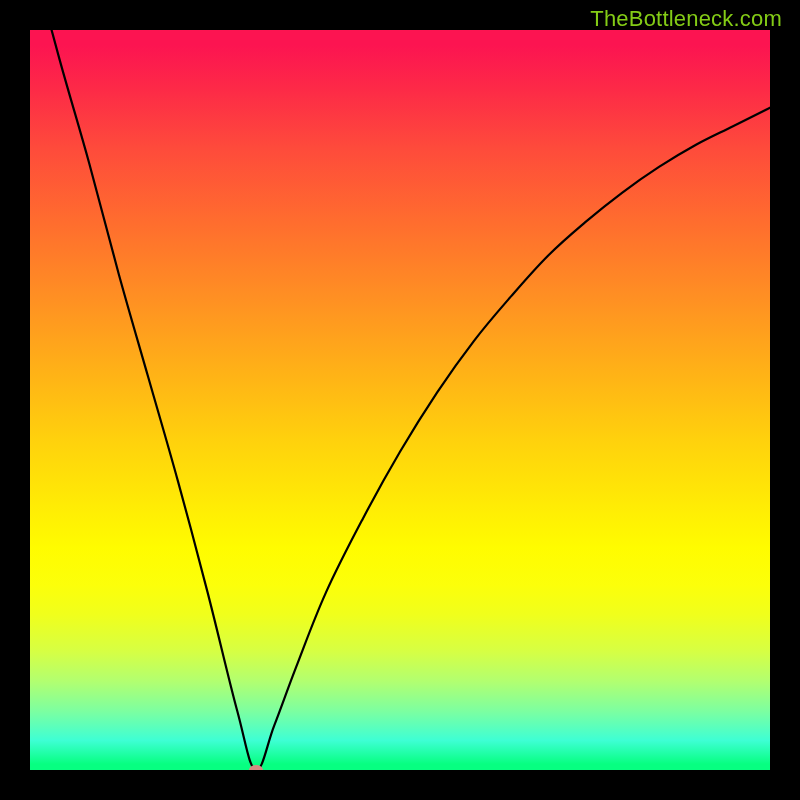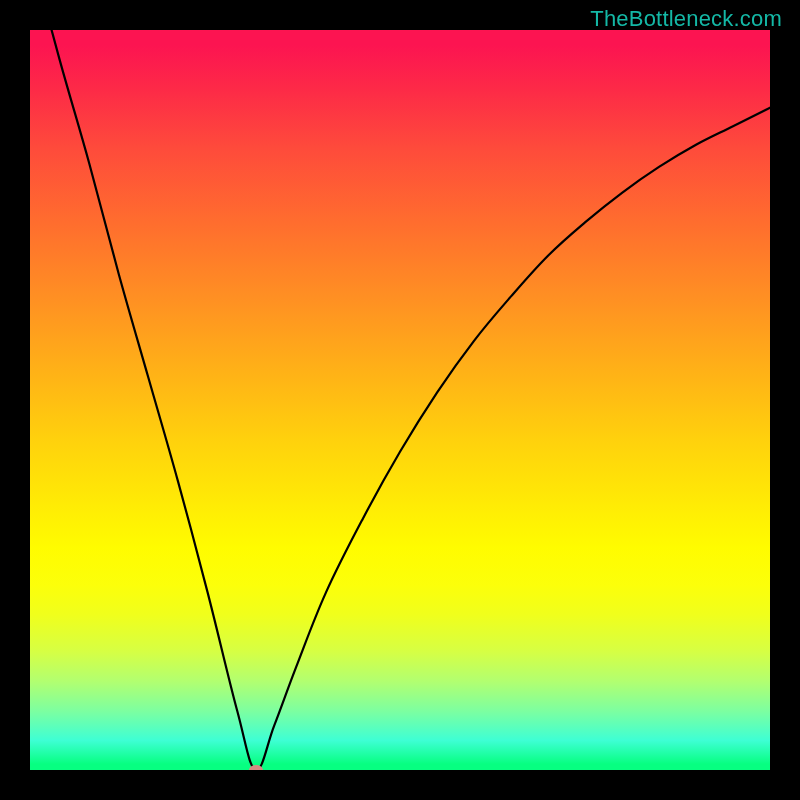--- a/index.html
+++ b/index.html
@@ -8,21 +8,21 @@
     width: 800px;
     height: 800px;
     background: #000;
     font-family: Arial, Helvetica, sans-serif;
     position: relative;
   }
   .watermark {
     position: absolute;
     top: 6px;
     right: 18px;
-    color: #14b8a6;
+    color: #84cc16;
     font-size: 22px;
     font-weight: 400;
     z-index: 10;
     letter-spacing: 0.2px;
   }
   .plot-area {
     position: absolute;
     left: 30px;
     top: 30px;
     width: 740px;

